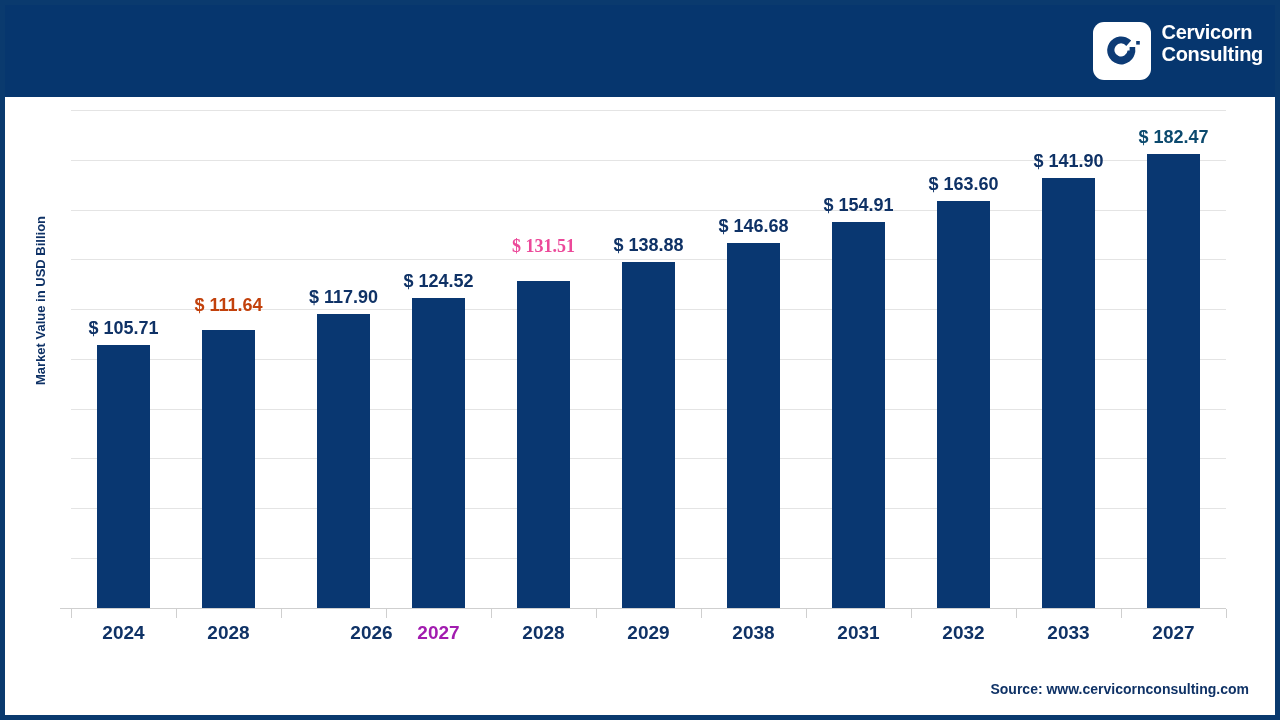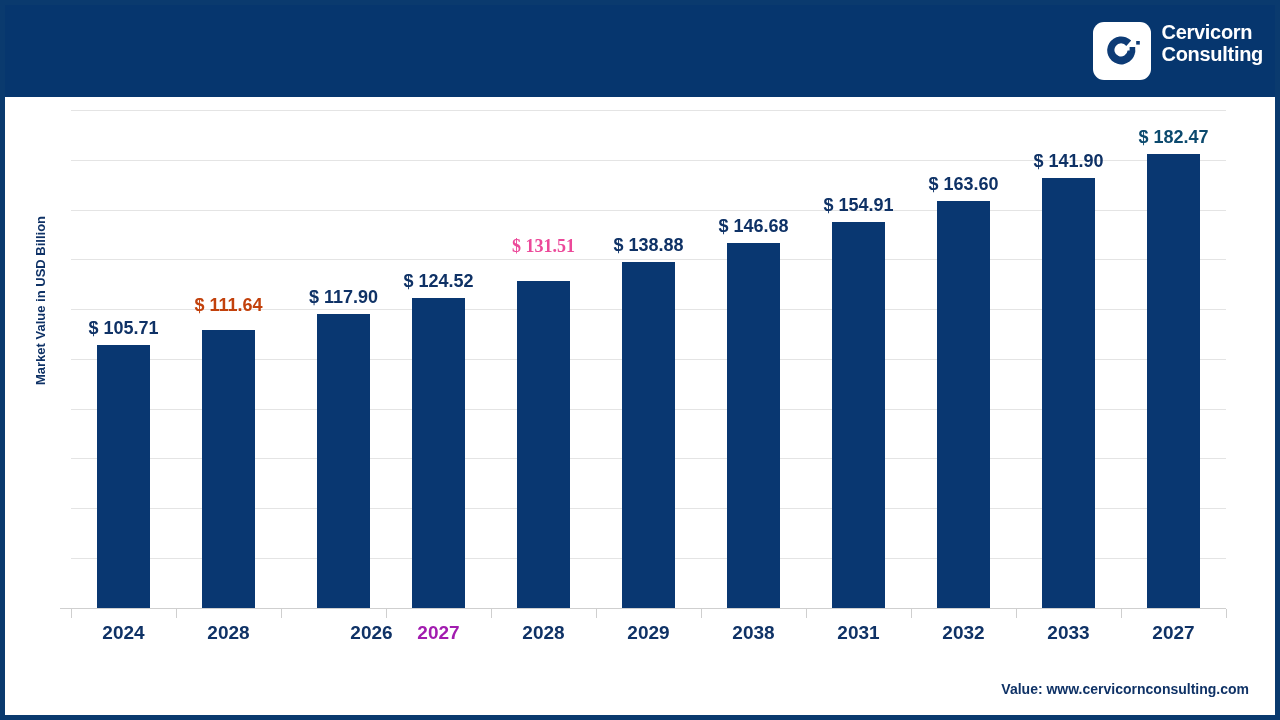--- a/index.html
+++ b/index.html
@@ -264,15 +264,15 @@
           <div class="xlabel" style="color: rgb(15, 50, 102);">2033</div>
         </div>
         <div class="bar-slot" style="left: 1050px; width: 105px;">
           <div class="bar" title="2034: $ 182.47" style="height: 454px; width: 53px; left: 26px; background: rgb(9, 55, 113);"></div>
           <div class="bar-label" style="bottom: 460px; color: #0c4a6e;">$ 182.47</div>
           <div class="xlabel" style="color: rgb(15, 50, 102);">2027</div>
         </div>
       </div>
   </div>
 
-  <div id="source-note">Value: www.cervicornconsulting.com</div>
+  <div id="source-note">Source: www.cervicornconsulting.com</div>
 
 </div>
 
 </body></html>

